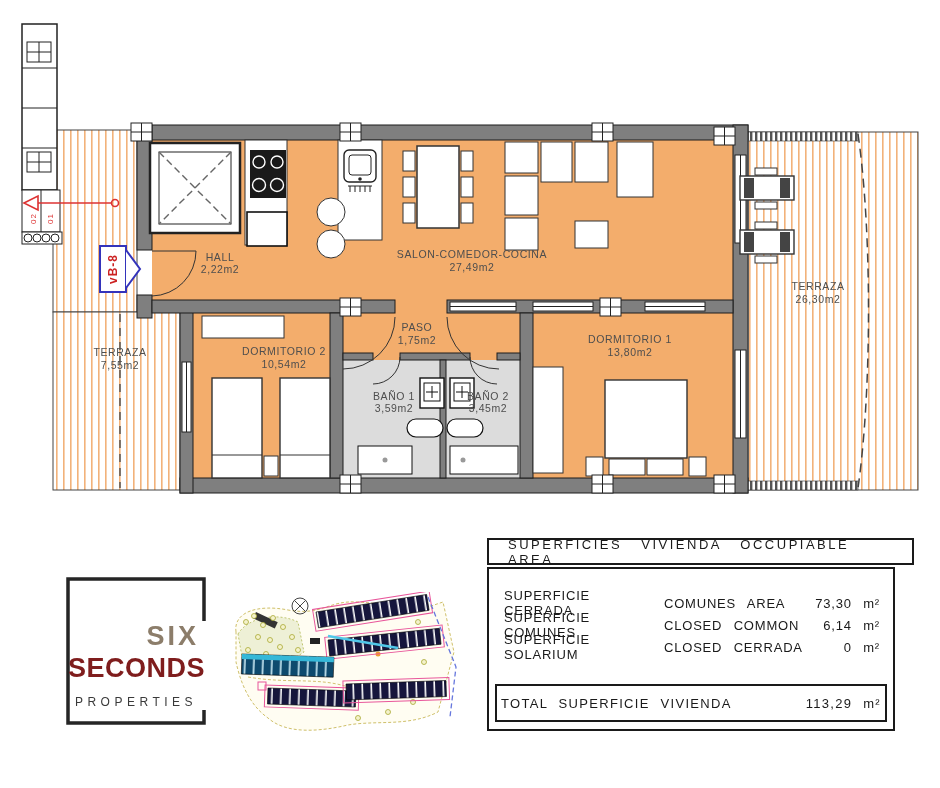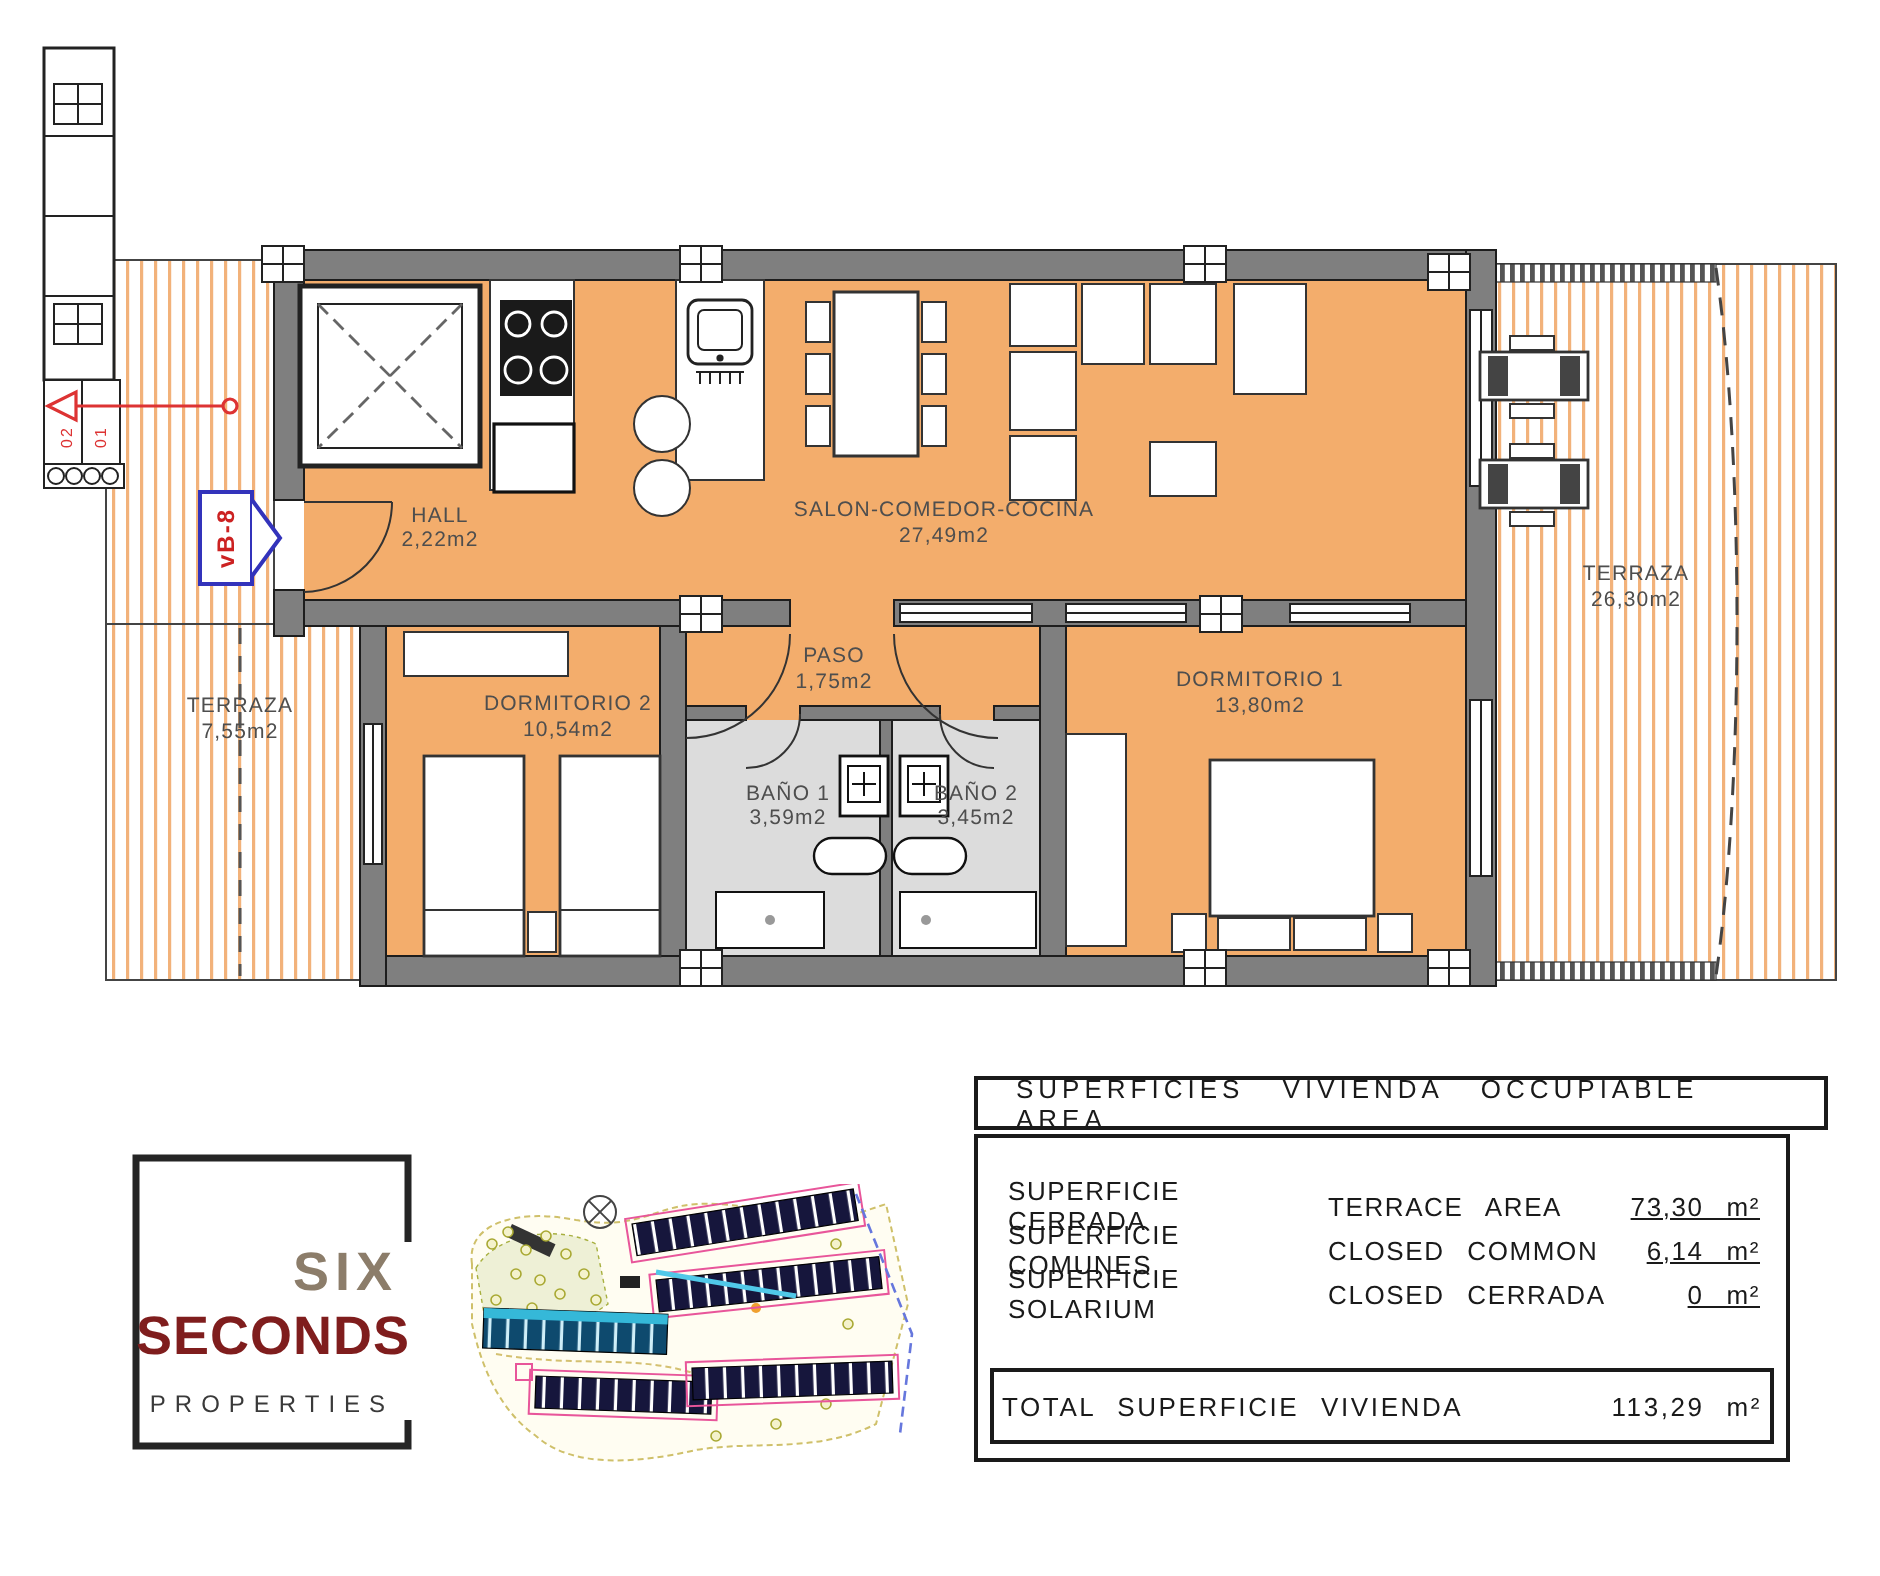--- a/index.html
+++ b/index.html
@@ -21,21 +21,21 @@
   .tbl-header{position:absolute;left:487px;top:538px;width:404px;height:23px;
       border:2px solid #1a1a1a;display:flex;align-items:center;padding-left:19px;
       font-size:13px;letter-spacing:2.5px;word-spacing:13px;color:#1a1a1a;box-sizing:content-box;}
   .tbl-main{position:absolute;left:487px;top:567px;width:404px;height:160px;
       border:2px solid #1a1a1a;box-sizing:content-box;}
   .tbl-rows{padding-top:23px;}
   .tbl-row{display:flex;align-items:center;height:22px;padding:0 13px 0 15px;
       font-size:13px;letter-spacing:.8px;word-spacing:7px;color:#1a1a1a;}
   .tbl-row .c1{width:160px;}
   .tbl-row .c2{flex:1;}
-  .tbl-row .c3{text-align:right;text-decoration:underline;}
+  .tbl-row .c3{text-align:right;}
   .tbl-total{position:absolute;left:6px;right:6px;bottom:7px;height:34px;
       border:2px solid #1a1a1a;display:flex;justify-content:space-between;align-items:center;
       padding:0 4px;font-size:13px;letter-spacing:1.3px;word-spacing:6px;color:#1a1a1a;}
 </style>
 </head>
 <body>
 
 <div id="canvas">
 
   <svg width="940" height="520" viewBox="0 0 940 520" style="left:0;top:0;">
@@ -365,21 +365,21 @@
   </svg>
 
   <div class="tbl-header">
     <span>SUPERFICIES VIVIENDA OCCUPIABLE AREA</span>
   </div>
 
   <div class="tbl-main">
     <div class="tbl-rows">
       <div class="tbl-row">
         <span class="c1">SUPERFICIE CERRADA</span>
-        <span class="c2">TERRACE AREA</span>
+        <span class="c2">COMUNES AREA</span>
         <span class="c3">73,30 m²</span>
       </div>
       <div class="tbl-row">
         <span class="c1">SUPERFICIE COMUNES</span>
         <span class="c2">CLOSED COMMON</span>
         <span class="c3">6,14 m²</span>
       </div>
       <div class="tbl-row">
         <span class="c1">SUPERFICIE SOLARIUM</span>
         <span class="c2">CLOSED CERRADA</span>

